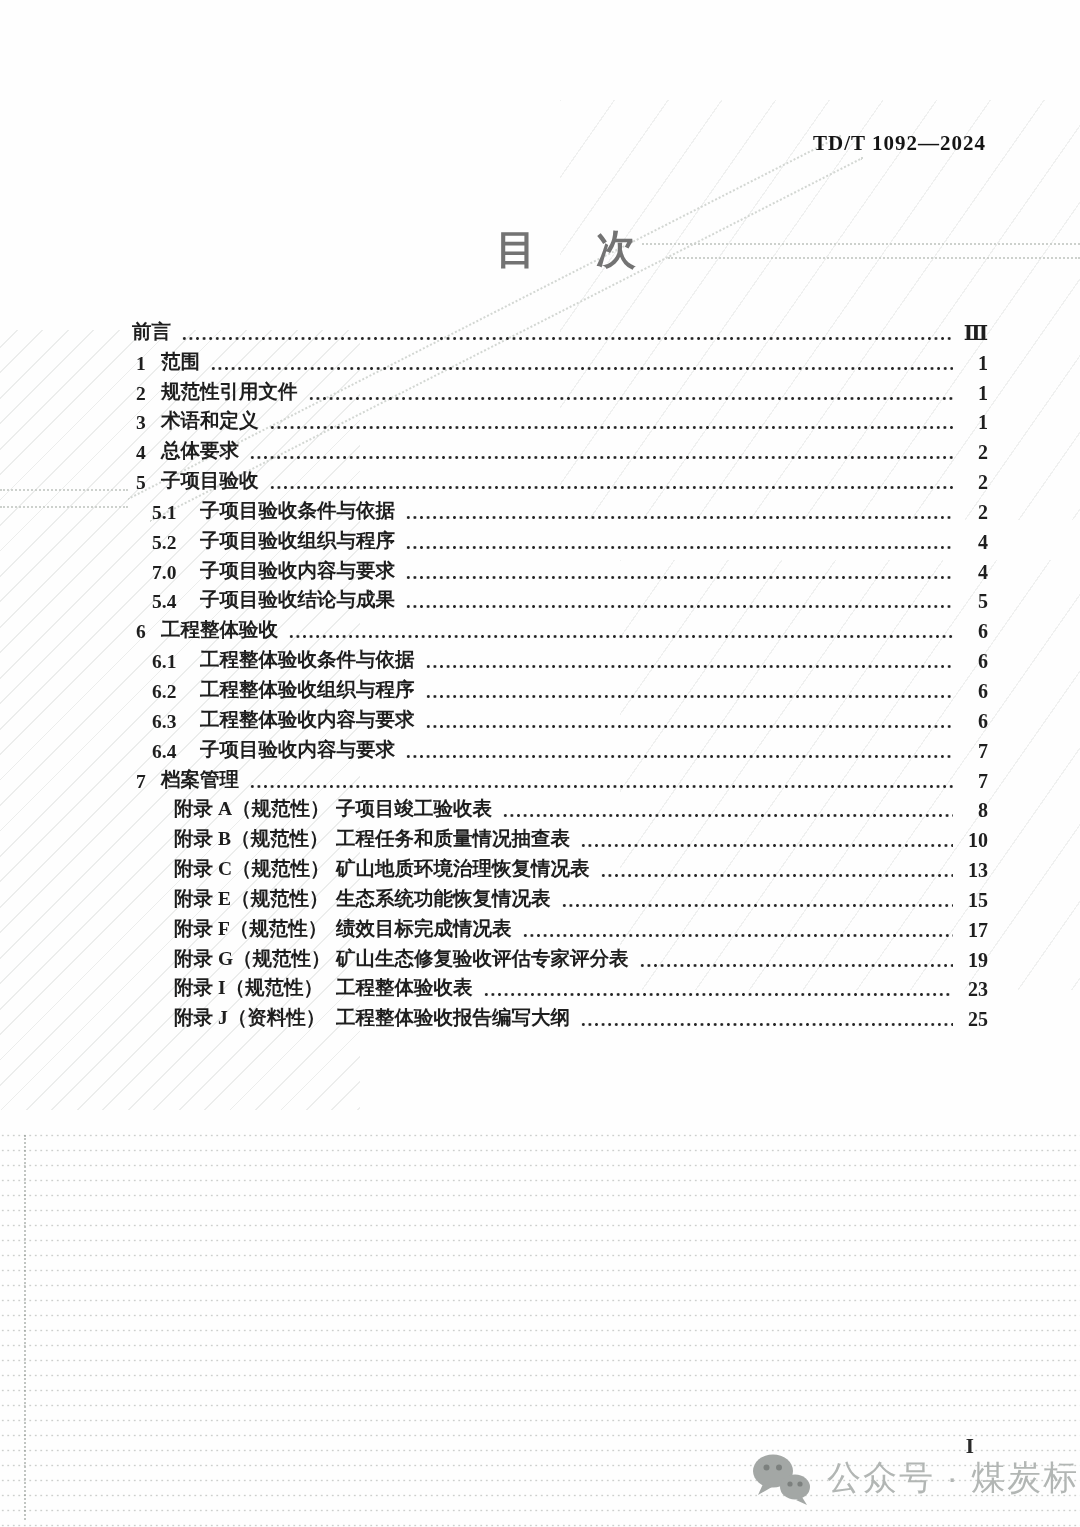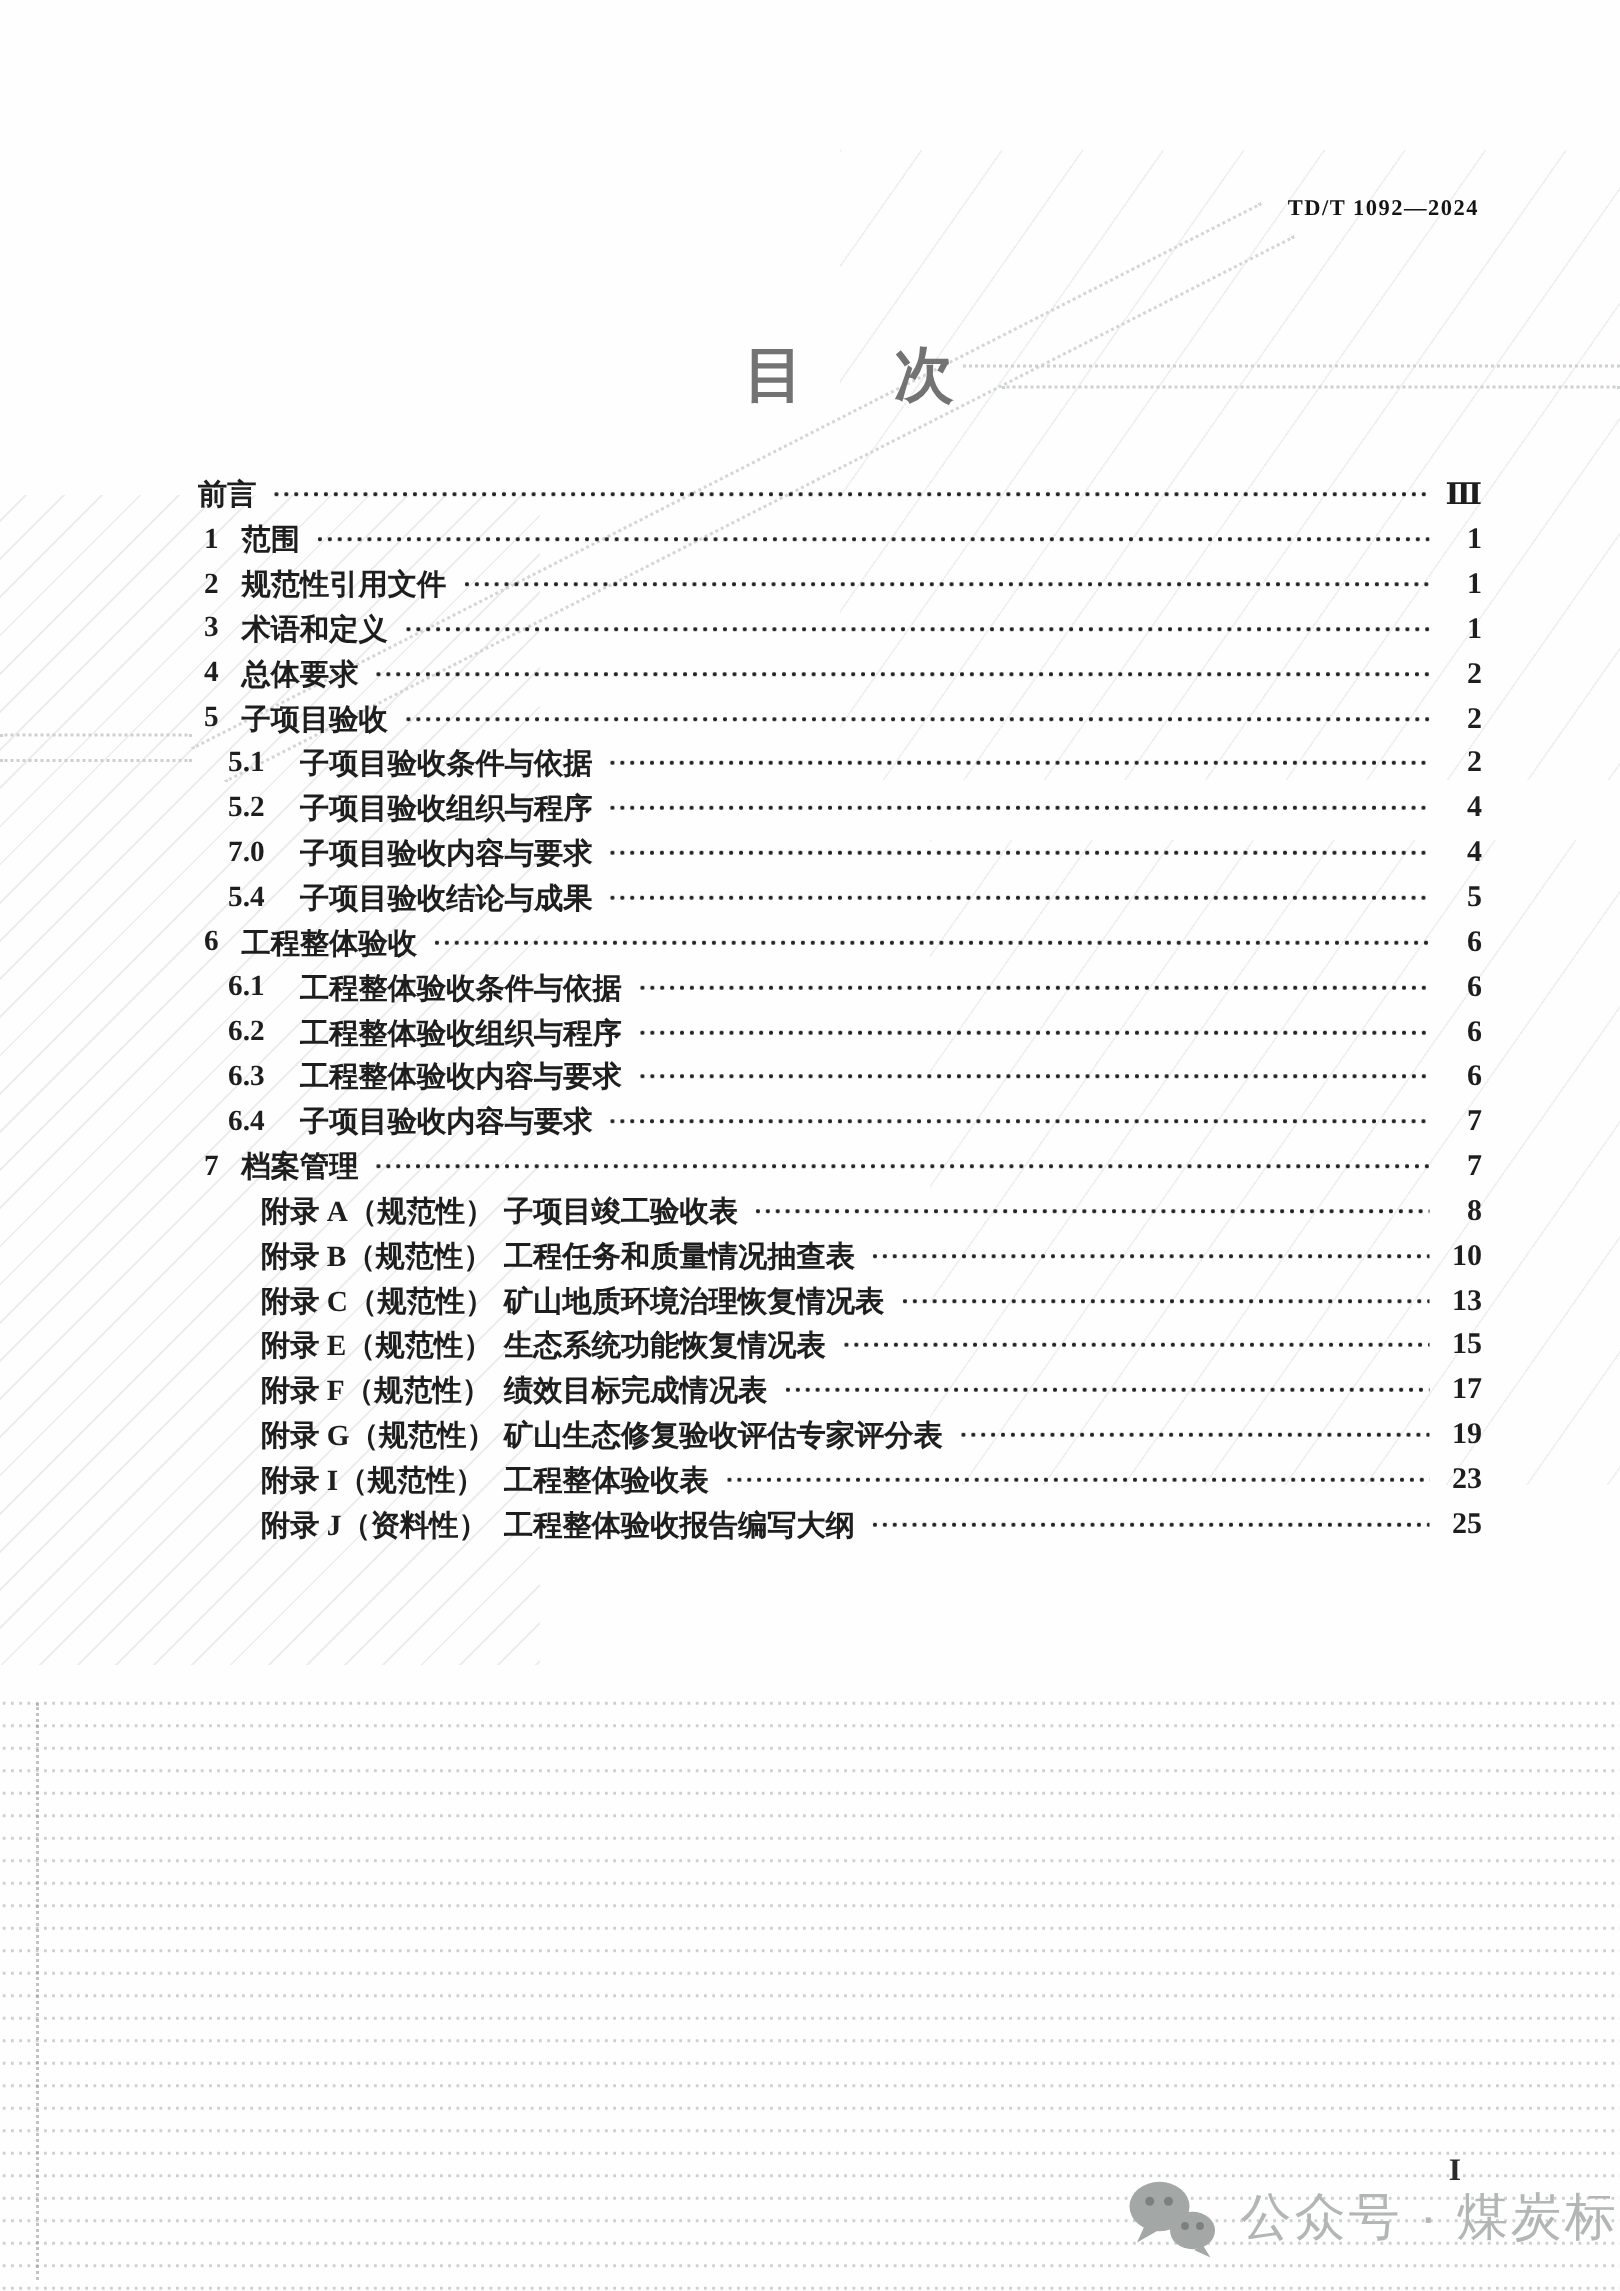--- a/index.html
+++ b/index.html
@@ -24,36 +24,36 @@
   .longdiag{border-top:2px dotted #d3d7d3;height:0;transform-origin:left center;}
   .hdots{
     background-image:radial-gradient(circle, rgba(110,118,112,0.34) 0.9px, transparent 1.15px);
     background-size:5.5px 15px;
   }
   .vdash{border-left:2px dotted rgba(120,128,122,0.45);width:0;}
 
   
   .std-code{
     position:absolute;top:131px;right:94px;
-    font-size:15px;font-weight:bold;letter-spacing:1px;color:#141414;
+    font-size:21px;font-weight:bold;letter-spacing:1px;color:#141414;
     z-index:5;
   }
   .doc-title{
     position:absolute;top:222px;left:0;width:1080px;
     text-align:center;padding-left:62px;box-sizing:border-box;
     font-size:40px;font-weight:bold;letter-spacing:10px;color:#737373;
     z-index:5;
   }
 
   
   .toc{
     position:absolute;left:130px;top:315px;width:858px;z-index:5;
   }
   .toc-row{
-    display:flex;align-items:center;height:29.85px;
+    display:flex;align-items:flex-end;height:29.85px;
     font-size:19.5px;font-weight:600;white-space:nowrap;
   }
   .toc-row .num{flex:0 0 auto;}
   .toc-row.chapter{padding-left:6px;}
   .toc-row.chapter .num{width:25px;}
   .toc-row.section{padding-left:22px;}
   .toc-row.section .num{width:48px;}
   .toc-row.appendix .num{min-width:162px;padding-left:44px;}
   .toc-row.front{padding-left:2px;}
   .toc-row .lbl{flex:0 0 auto;}

